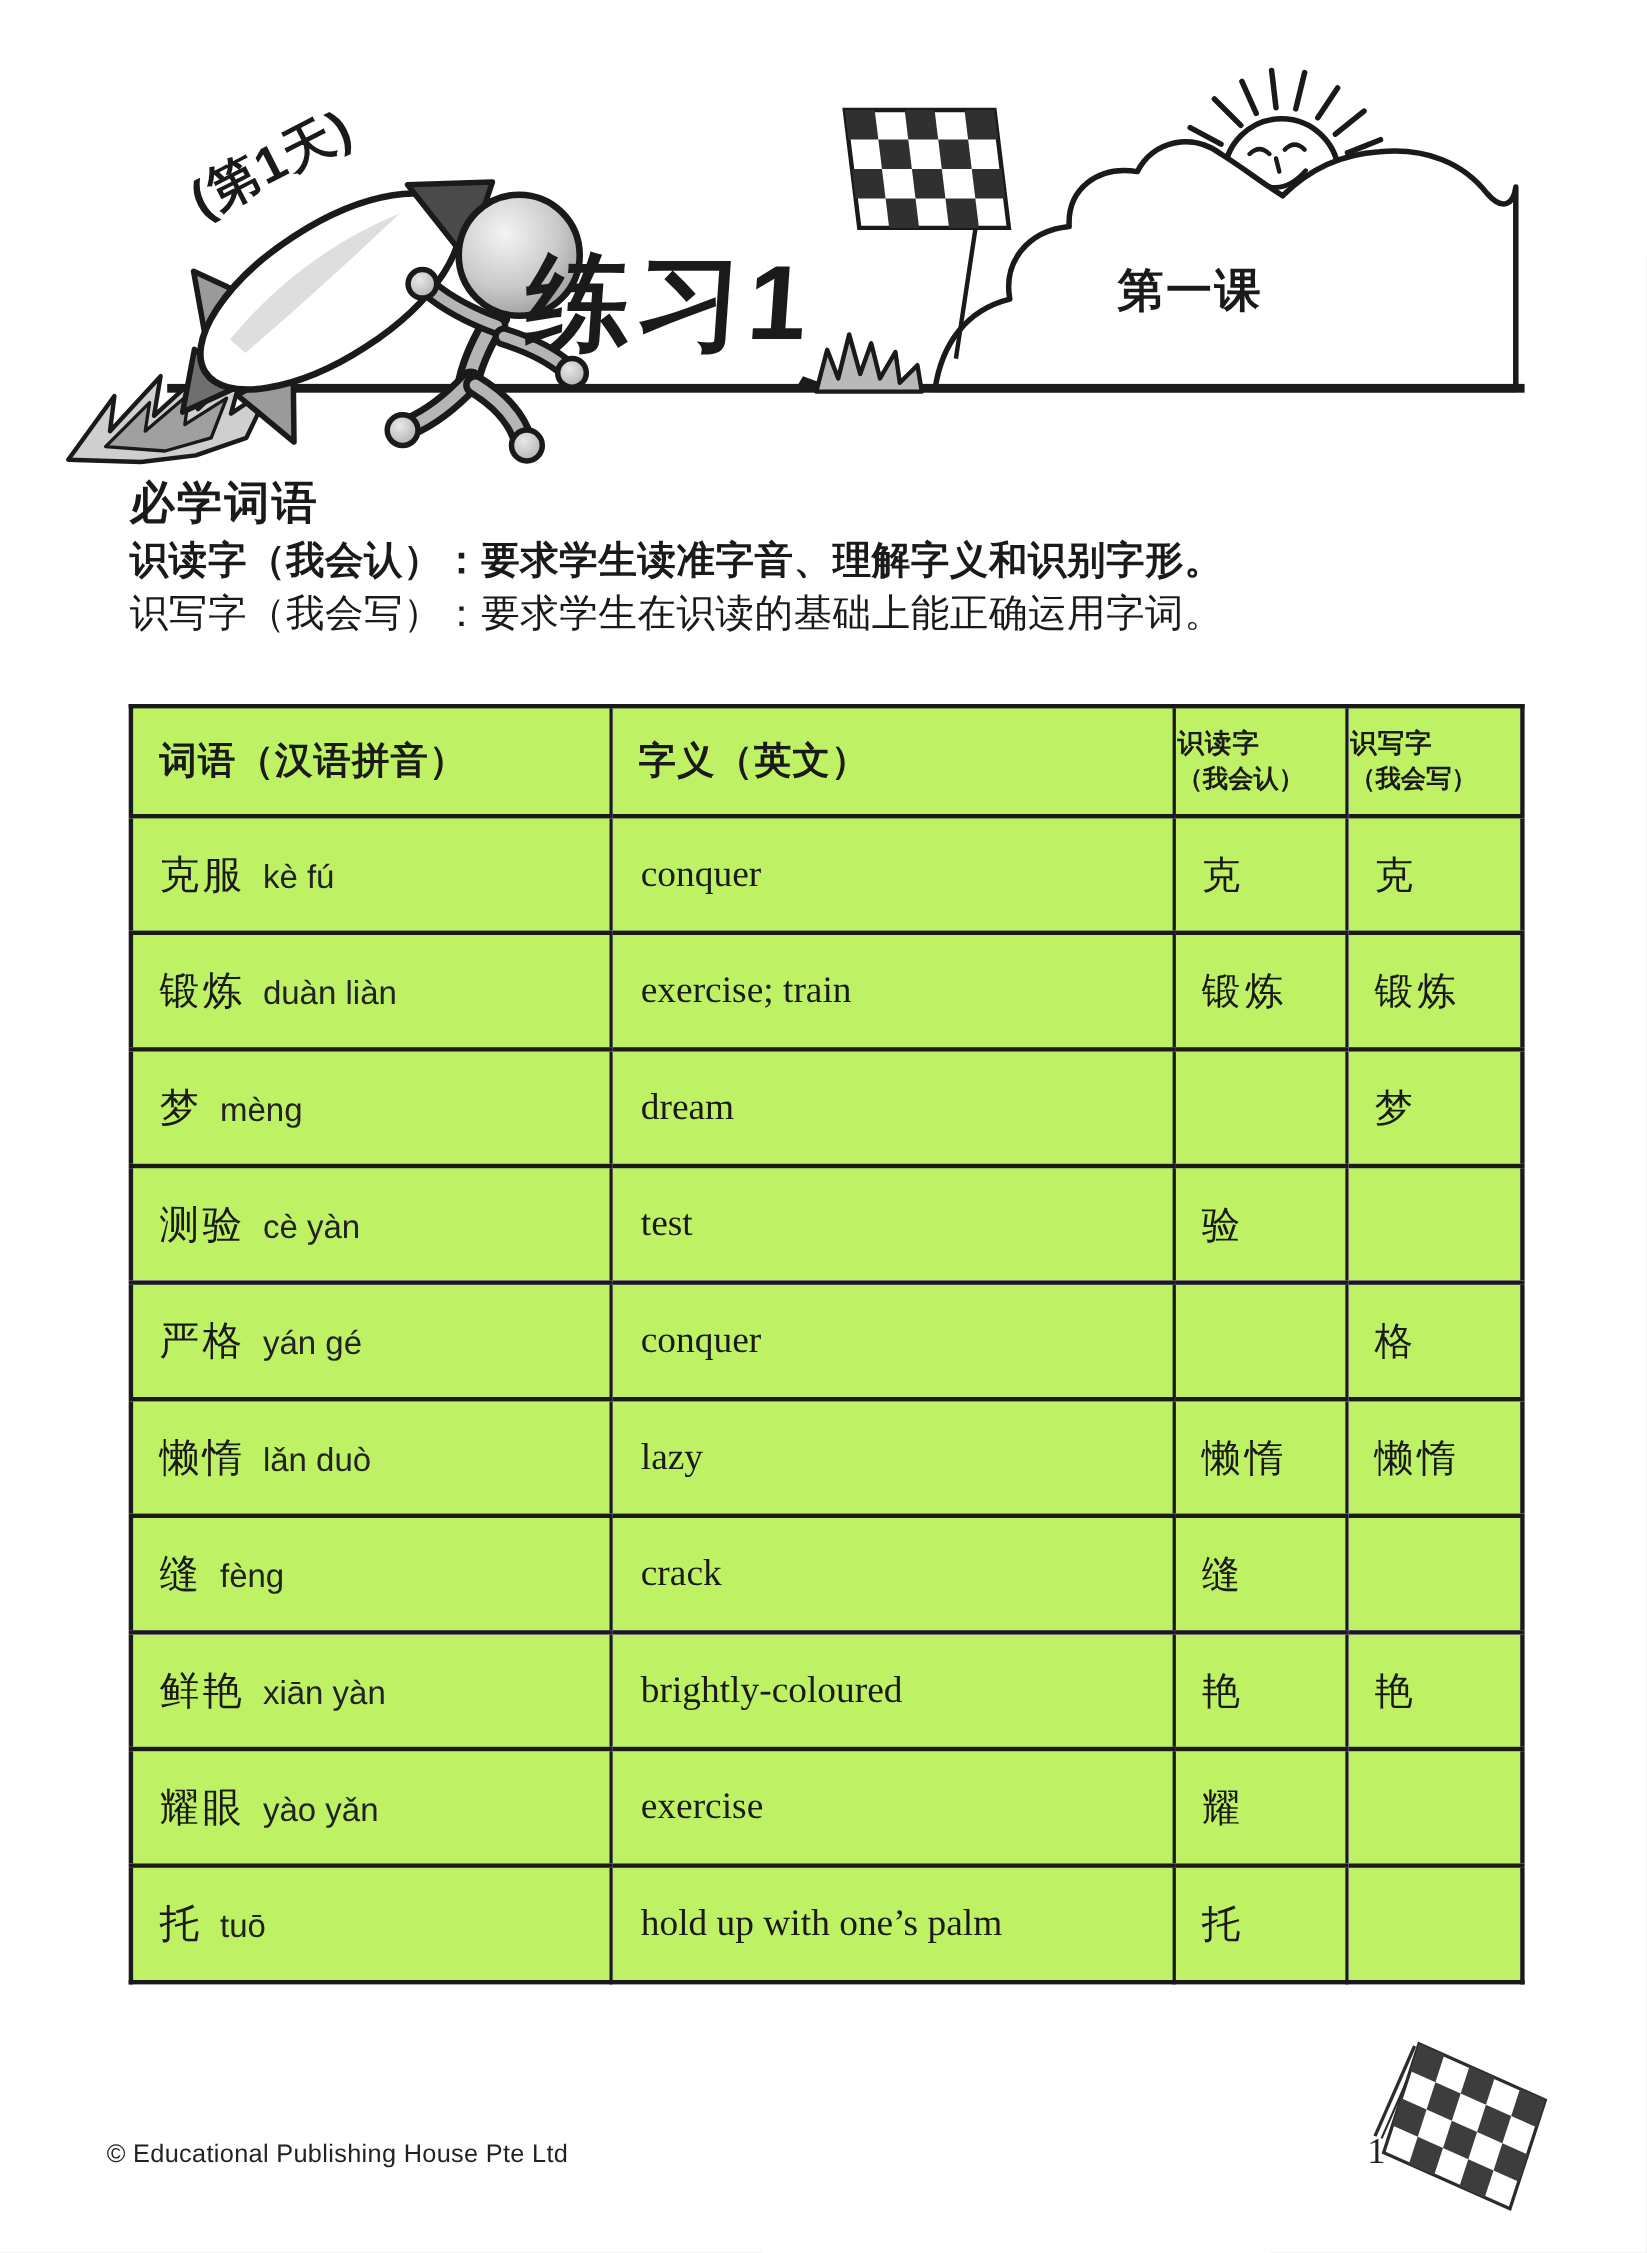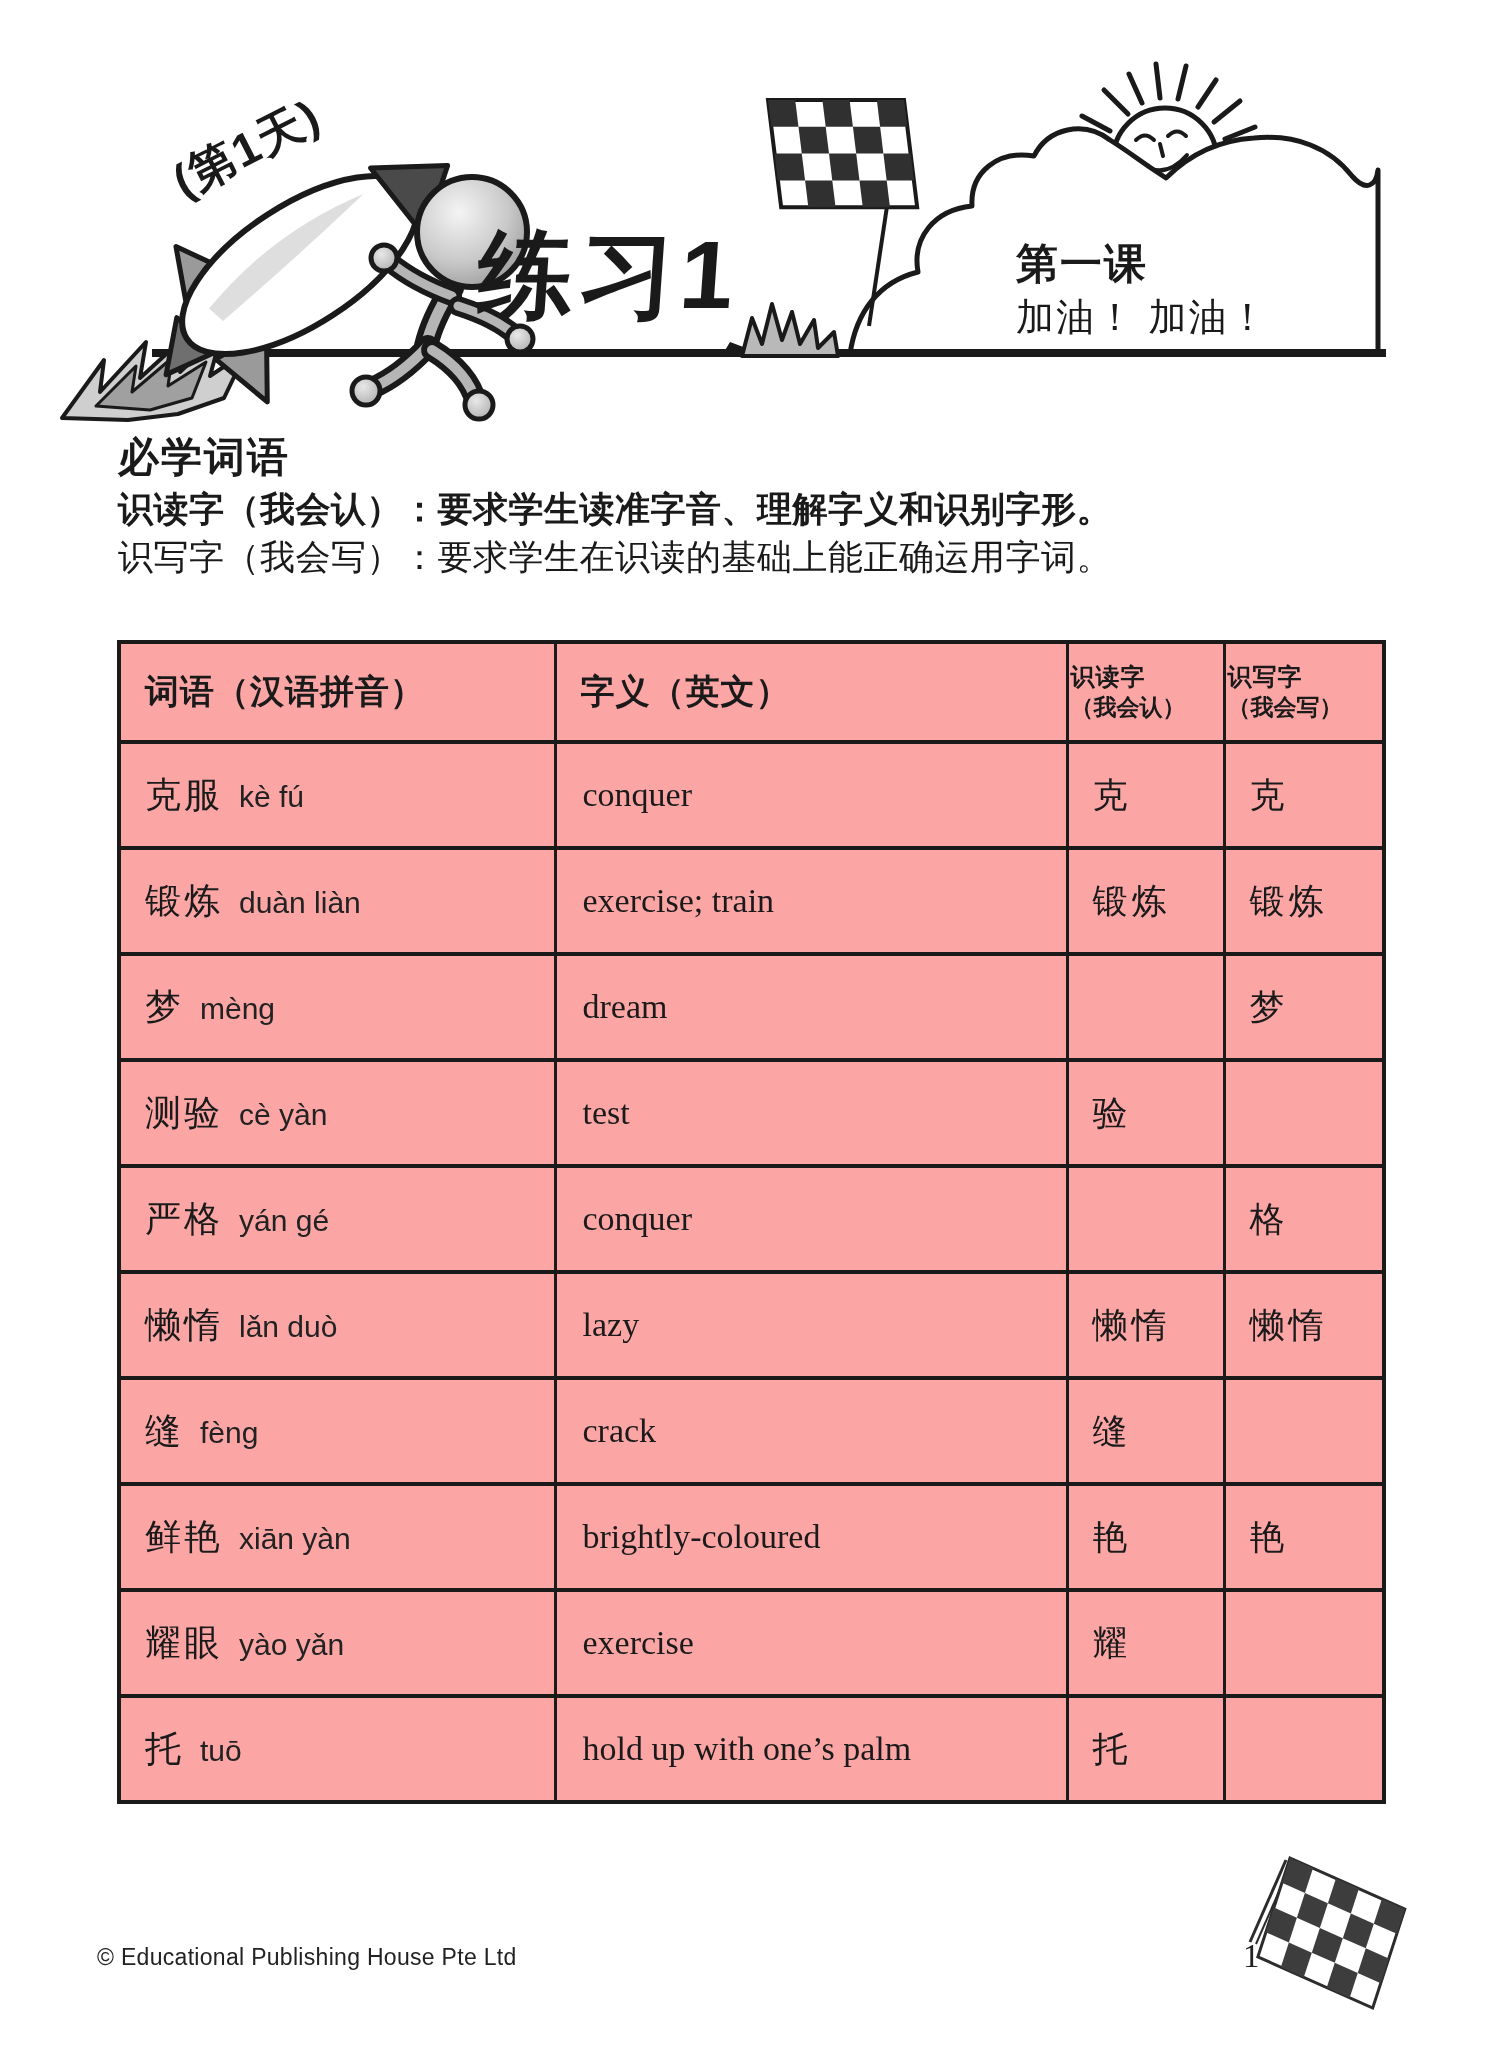--- a/index.html
+++ b/index.html
@@ -25,21 +25,21 @@
   .section-heading{left:118px;top:430px;font-size:41px;font-weight:bold;letter-spacing:2px;}
   .section-line1{left:118px;top:486px;font-size:35px;letter-spacing:0.5px;font-weight:bold;}
   .section-line2{left:118px;top:534px;font-size:35px;letter-spacing:0.5px;}
   
   table.vocab{
     position:absolute;left:117px;top:640px;width:1265px;
     border-collapse:collapse;table-layout:fixed;
   }
   table.vocab th,table.vocab td{
     border:3px solid #1a1a1a;vertical-align:middle;text-align:left;
-    background:#fca5a5;overflow:hidden;
+    background:#bef264;overflow:hidden;
   }
   table.vocab{border:4px solid #1a1a1a;}
   table.vocab tbody td{border-top-width:4px;}
   table.vocab th{height:94px;font-weight:bold;}
   table.vocab td{height:86px;}
   .th-main{font-size:34px;letter-spacing:1px;padding-left:24px;}
   .th-center{text-align:center;padding:0 2px;line-height:1.1;}
   .th-center .big{font-size:24px;font-weight:bold;letter-spacing:1px;}
   .th-center .sub{font-size:23px;font-weight:bold;margin-top:4px;}
   td.c-word{padding-left:24px;}
@@ -165,21 +165,20 @@
       <circle cx="520" cy="339" r="13" fill="url(#bg2)" stroke="#1a1a1a" stroke-width="5"></circle>
       <circle cx="366" cy="391" r="14" fill="url(#bg2)" stroke="#1a1a1a" stroke-width="5"></circle>
       <circle cx="479" cy="405" r="14" fill="url(#bg2)" stroke="#1a1a1a" stroke-width="5"></circle>
       <circle cx="472" cy="232" r="55" fill="url(#hg)" stroke="#1a1a1a" stroke-width="6"></circle>
     </g>
   </svg>
 
   <div class="abs day-label">(第1天)</div>
   <div class="abs page-title">练习1</div>
   <div class="abs lesson-title">第一课</div>
-  <div class="abs lesson-slogan">加油！ 加油！</div>
 
   <div class="abs section-heading">必学词语</div>
   <div class="abs section-line1">识读字（我会认）：要求学生读准字音、理解字义和识别字形。</div>
   <div class="abs section-line2">识写字（我会写）：要求学生在识读的基础上能正确运用字词。</div>
 
   <table class="vocab">
     <colgroup>
       <col style="width:436px">
         <col style="width:512px">
         <col style="width:157px">

